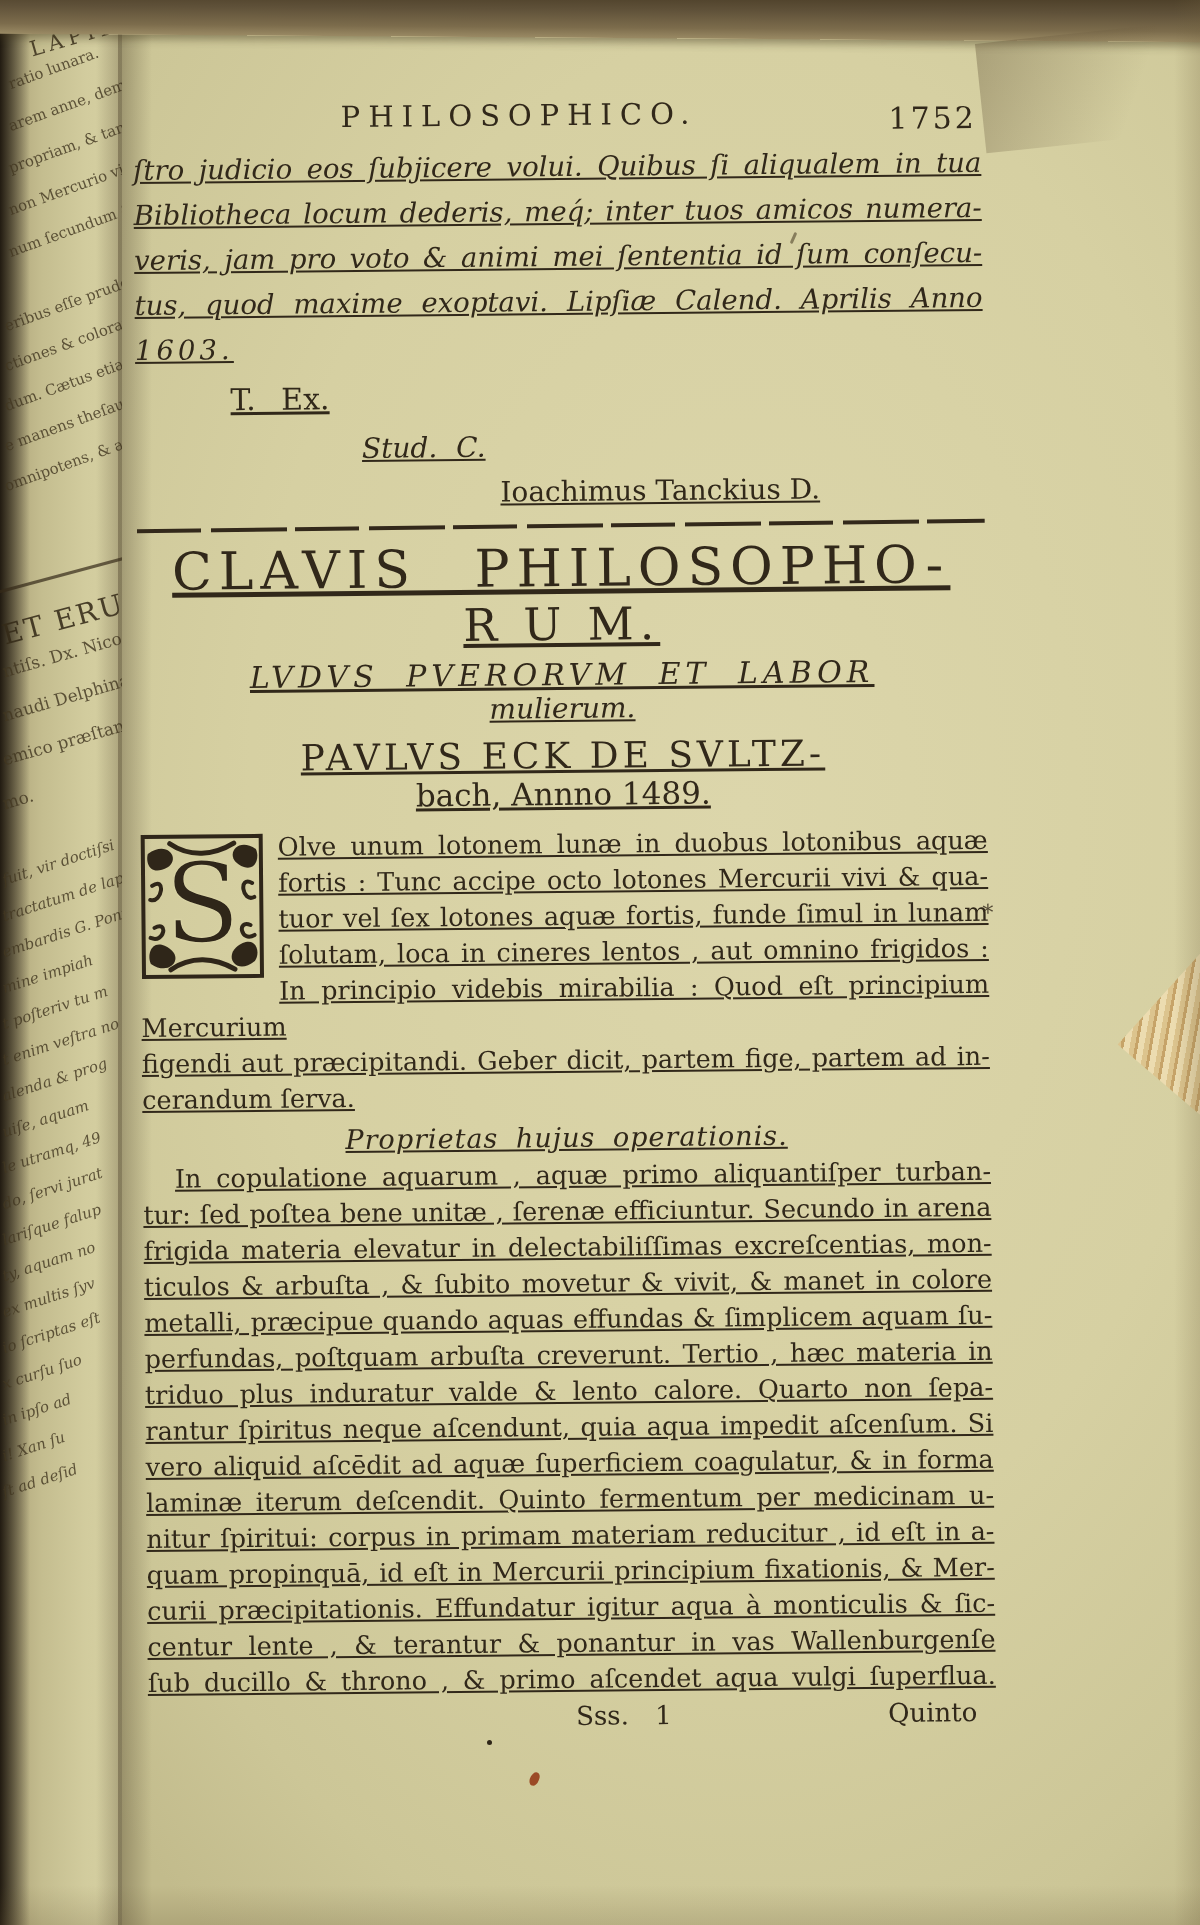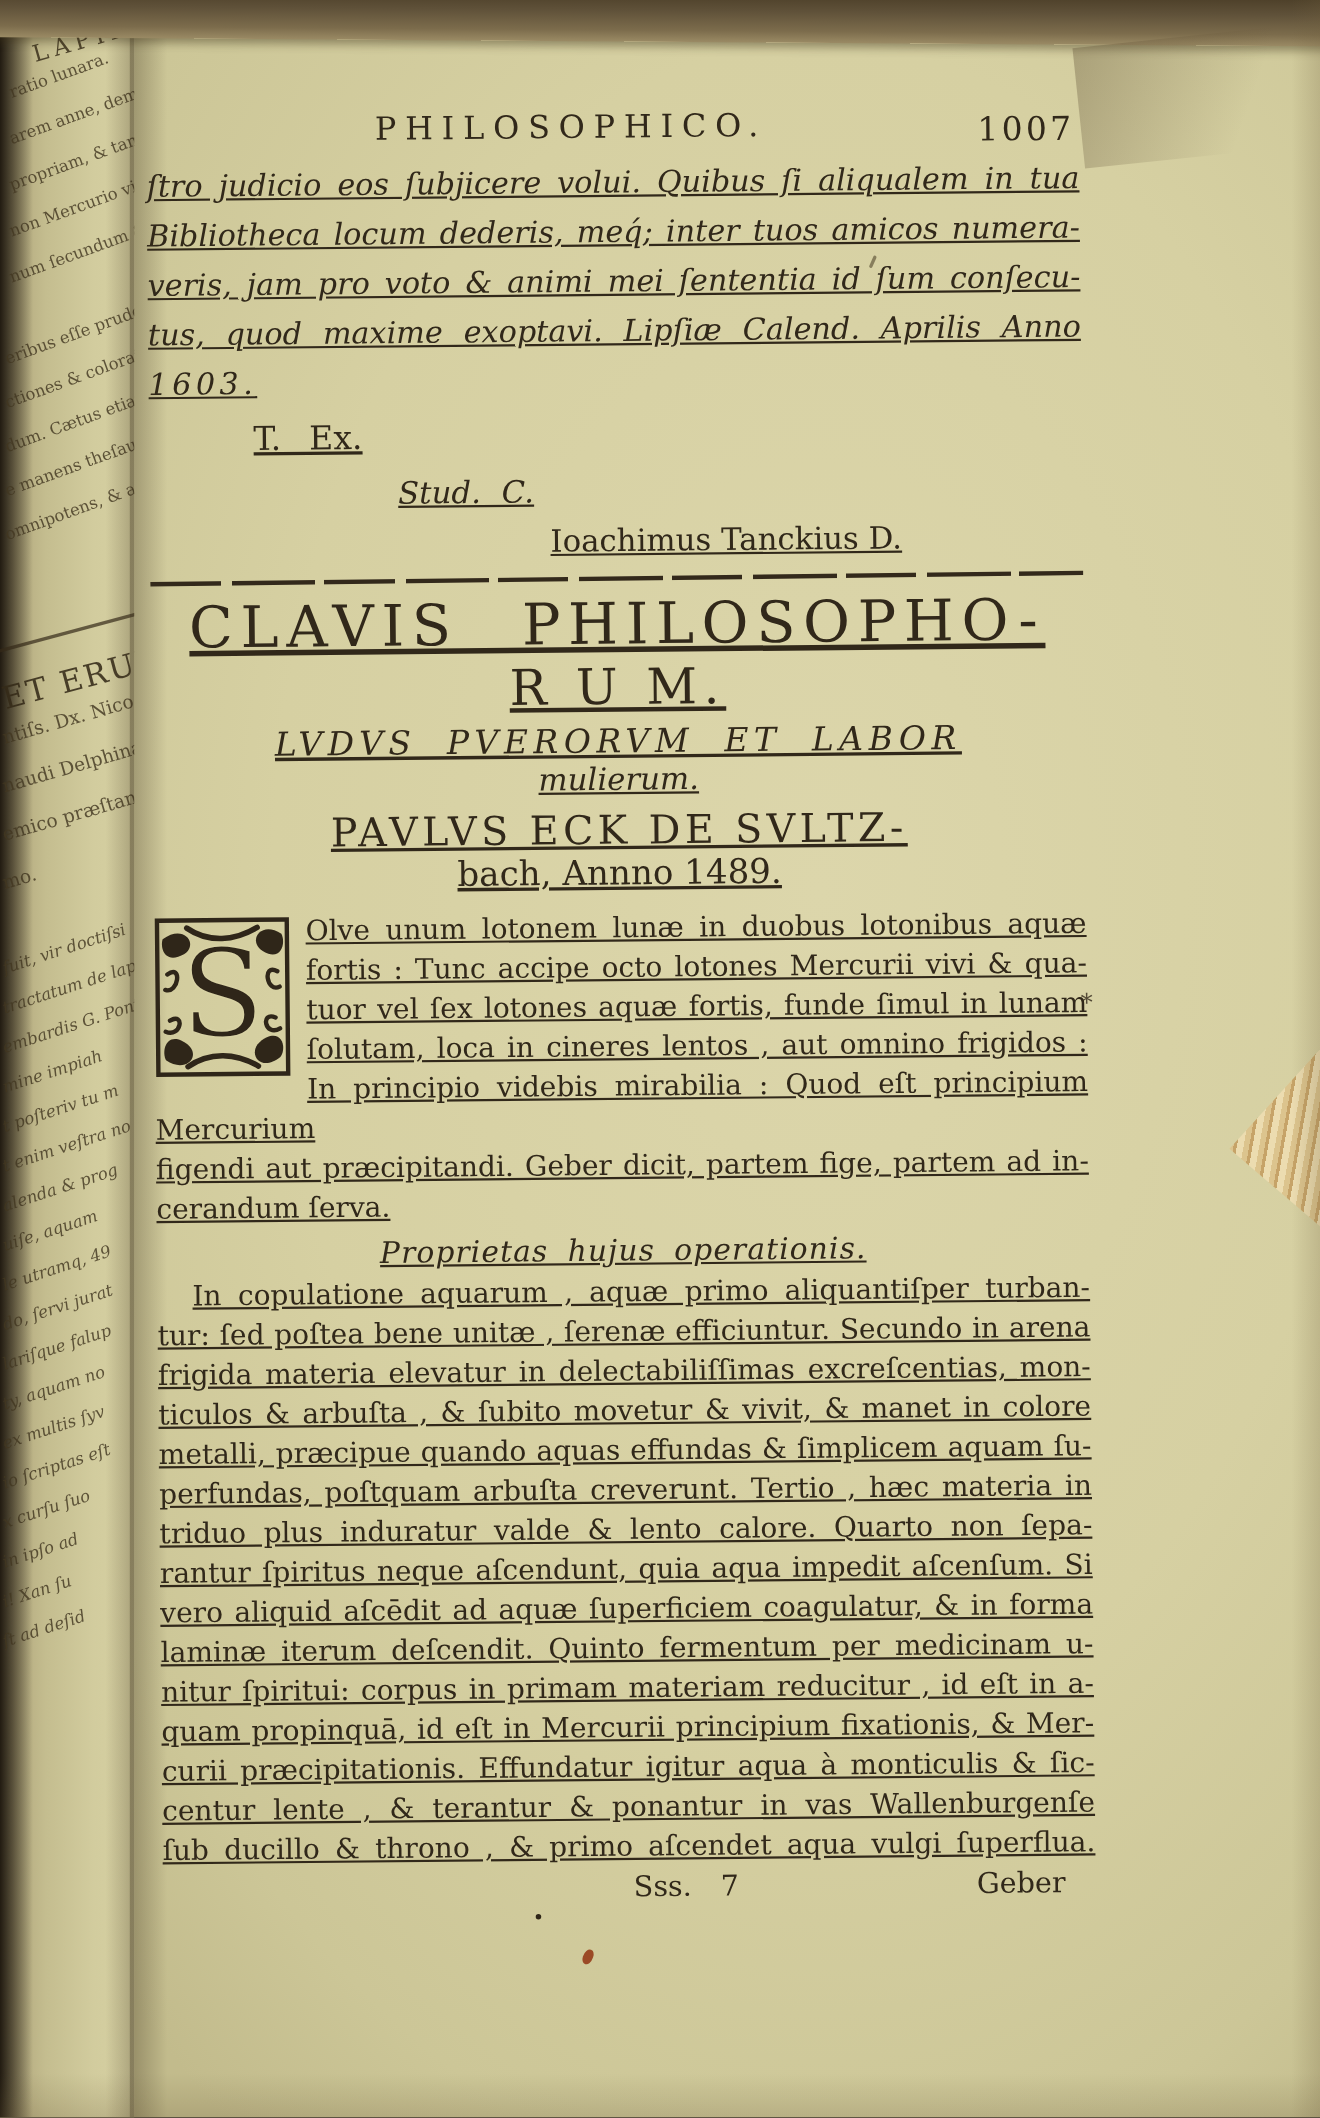--- a/index.html
+++ b/index.html
@@ -135,21 +135,21 @@
   <div class="gutter-crease"></div>
 
   <div class="top-board"></div>
   <div class="corner-shade"></div>
 
   <div class="page">
     <div class="content">
 
       <div class="pg-header">
         <span class="pg-title">PHILOSOPHICO.</span>
-        <span class="pg-num">1007</span>
+        <span class="pg-num">1752</span>
       </div>
 
       <div class="intro">
           <div class="line">ſtro judicio eos ſubjicere volui.  Quibus ſi aliqualem in tua</div>
           <div class="line">Bibliotheca locum dederis, meq́; inter tuos amicos numera-</div>
           <div class="line">veris, jam pro voto &amp;  animi mei ſententia id ſum conſecu-</div>
           <div class="line">tus, quod maxime exoptavi.  Lipſiæ Calend. Aprilis Anno</div>
           <div class="line">1603.</div>
         </div>
 
@@ -202,22 +202,22 @@
           <div class="line">vero aliquid aſcēdit ad aquæ ſuperficiem coagulatur, &amp; in forma</div>
           <div class="line">laminæ iterum deſcendit.  Quinto fermentum per medicinam u-</div>
           <div class="line">nitur ſpiritui: corpus in primam materiam reducitur , id eſt in a-</div>
           <div class="line">quam propinquā, id eſt in Mercurii principium fixationis, &amp; Mer-</div>
           <div class="line">curii præcipitationis.  Effundatur igitur aqua à monticulis &amp; ſic-</div>
           <div class="line">centur lente , &amp;  terantur &amp; ponantur in vas Wallenburgenſe</div>
           <div class="line">ſub ducillo &amp; throno , &amp; primo aſcendet aqua vulgi ſuperflua.</div>
         </div>
 
       <div class="pg-footer">
-        <span class="sig">Sss. 7</span>
-        <span class="catch">Geber</span>
+        <span class="sig">Sss. 1</span>
+        <span class="catch">Quinto</span>
       </div>
 
       <div class="margin-mark">*</div>
     </div>
   </div>
 
   <div class="wedge"></div>
   <div class="speck-red"></div>
   <div class="speck-dot"></div>
   <div class="scratch"></div>

